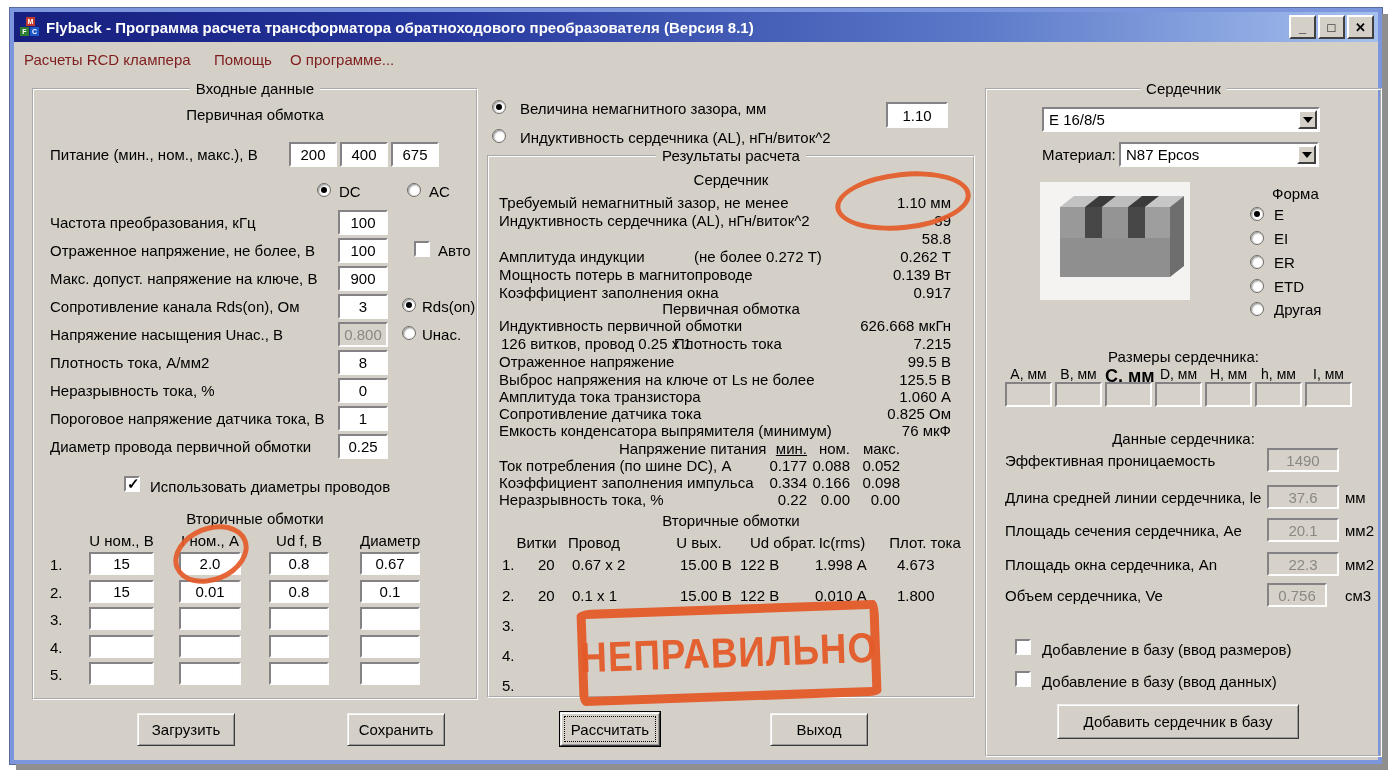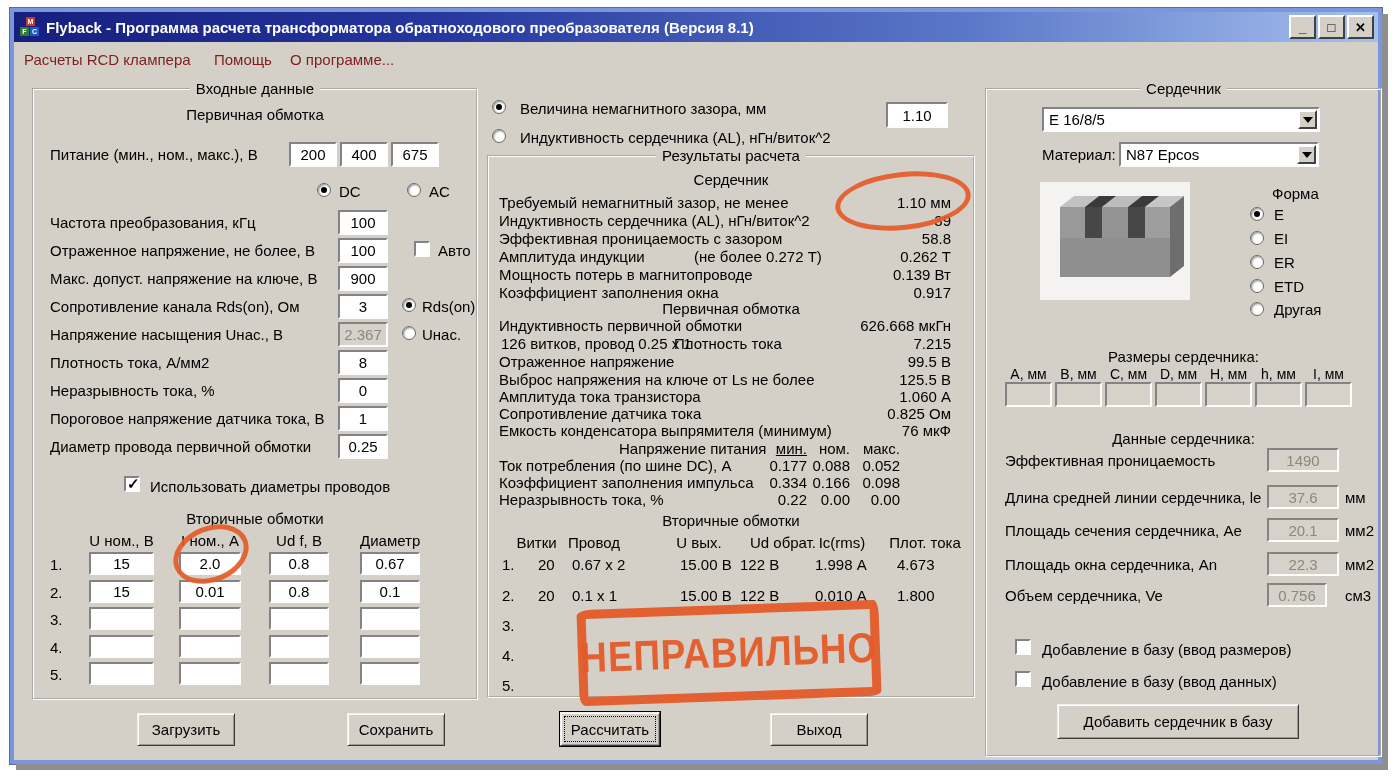--- a/index.html
+++ b/index.html
@@ -107,21 +107,21 @@
 
     <div class="lbl" style="left:16px;top:180px;">Макс. допуст. напряжение на ключе, В</div>
     <div class="field" style="left:304px;top:176px;width:50px;height:25px;">900</div>
 
     <div class="lbl" style="left:16px;top:208px;">Сопротивление канала Rds(on), Ом</div>
     <div class="field" style="left:304px;top:204px;width:50px;height:25px;">3</div>
     <span class="radio on" style="left:368px;top:208px;"></span>
     <span class="lbl" style="left:388px;top:208px;">Rds(on)</span>
 
     <div class="lbl" style="left:16px;top:236px;">Напряжение насыщения Uнас., В</div>
-    <div class="field dis" style="left:304px;top:232px;width:50px;height:25px;">2.367</div>
+    <div class="field dis" style="left:304px;top:232px;width:50px;height:25px;">0.800</div>
     <span class="radio" style="left:368px;top:236px;"></span>
     <span class="lbl" style="left:388px;top:236px;">Uнас.</span>
 
     <div class="lbl" style="left:16px;top:264px;">Плотность тока, А/мм2</div>
     <div class="field" style="left:304px;top:260px;width:50px;height:25px;">8</div>
 
     <div class="lbl" style="left:16px;top:292px;">Неразрывность тока, %</div>
     <div class="field" style="left:304px;top:288px;width:50px;height:25px;">0</div>
 
     <div class="lbl" style="left:16px;top:320px;">Пороговое напряжение датчика тока, В</div>
@@ -177,21 +177,20 @@
   <div class="field" style="left:872px;top:90px;width:62px;height:26px;">1.10</div>
 
   <div class="grp" style="left:473px;top:143px;width:488px;height:543px;">
     <span class="grp-cap">Результаты расчета</span>
     <div class="lbl ctr" style="left:0;top:14px;width:100%;">Сердечник</div>
 
     <div class="lbl" style="left:10px;top:37px;">Требуемый немагнитный зазор, не менее</div>
     <div class="lbl ra" style="left:312px;top:37px;width:150px;">1.10 мм</div>
     <div class="lbl" style="left:10px;top:55px;">Индуктивность сердечника (AL), нГн/виток^2</div>
     <div class="lbl ra" style="left:312px;top:55px;width:150px;">39</div>
-    <div class="lbl" style="left:10px;top:73px;">Эффективная проницаемость с зазором</div>
     <div class="lbl ra" style="left:312px;top:73px;width:150px;">58.8</div>
     <div class="lbl" style="left:10px;top:91px;">Амплитуда индукции</div>
     <div class="lbl" style="left:205px;top:91px;">(не более 0.272 Т)</div>
     <div class="lbl ra" style="left:312px;top:91px;width:150px;">0.262 Т</div>
     <div class="lbl" style="left:10px;top:109px;">Мощность потерь в магнитопроводе</div>
     <div class="lbl ra" style="left:312px;top:109px;width:150px;">0.139 Вт</div>
     <div class="lbl" style="left:10px;top:127px;">Коэффициент заполнения окна</div>
     <div class="lbl ra" style="left:312px;top:127px;width:150px;">0.917</div>
 
     <div class="lbl ctr" style="left:0;top:143px;width:100%;">Первичная обмотка</div>
@@ -300,21 +299,21 @@
     <span class="radio" style="left:263px;top:165px;"></span>
     <span class="lbl" style="left:287px;top:164px;">ER</span>
     <span class="radio" style="left:263px;top:189px;"></span>
     <span class="lbl" style="left:287px;top:188px;">ETD</span>
     <span class="radio" style="left:263px;top:212px;"></span>
     <span class="lbl" style="left:287px;top:211px;">Другая</span>
 
     <div class="lbl ctr" style="left:0;top:258px;width:100%;">Размеры сердечника:</div>
     <div class="lbl ctr" style="left:18px;top:276px;width:47px;font-size:14px;">A, мм</div>
     <div class="lbl ctr" style="left:68px;top:276px;width:47px;font-size:14px;">B, мм</div>
-    <div class="lbl ctr" style="left:118px;top:276px;width:47px;font-size:14px;">C, мм</div>
+    <div class="lbl ctr" style="left:118px;top:276px;width:47px;font-size:18px;font-weight:bold;">C, мм</div>
     <div class="lbl ctr" style="left:168px;top:276px;width:47px;font-size:14px;">D, мм</div>
     <div class="lbl ctr" style="left:218px;top:276px;width:47px;font-size:14px;">H, мм</div>
     <div class="lbl ctr" style="left:268px;top:276px;width:47px;font-size:14px;">h, мм</div>
     <div class="lbl ctr" style="left:318px;top:276px;width:47px;font-size:14px;">I, мм</div>
     <div class="field dis" style="left:18px;top:292px;width:47px;height:25px;"></div>
     <div class="field dis" style="left:68px;top:292px;width:47px;height:25px;"></div>
     <div class="field dis" style="left:118px;top:292px;width:47px;height:25px;"></div>
     <div class="field dis" style="left:168px;top:292px;width:47px;height:25px;"></div>
     <div class="field dis" style="left:218px;top:292px;width:47px;height:25px;"></div>
     <div class="field dis" style="left:268px;top:292px;width:47px;height:25px;"></div>

